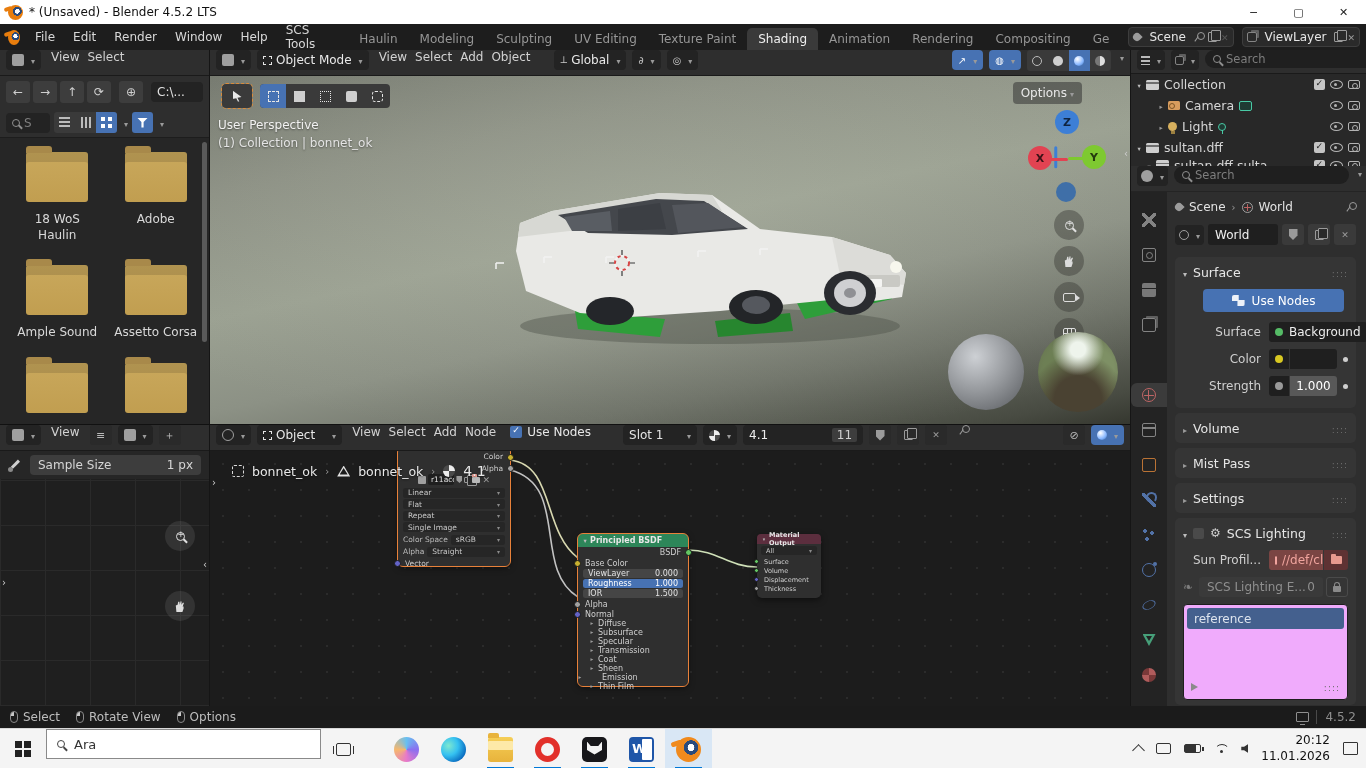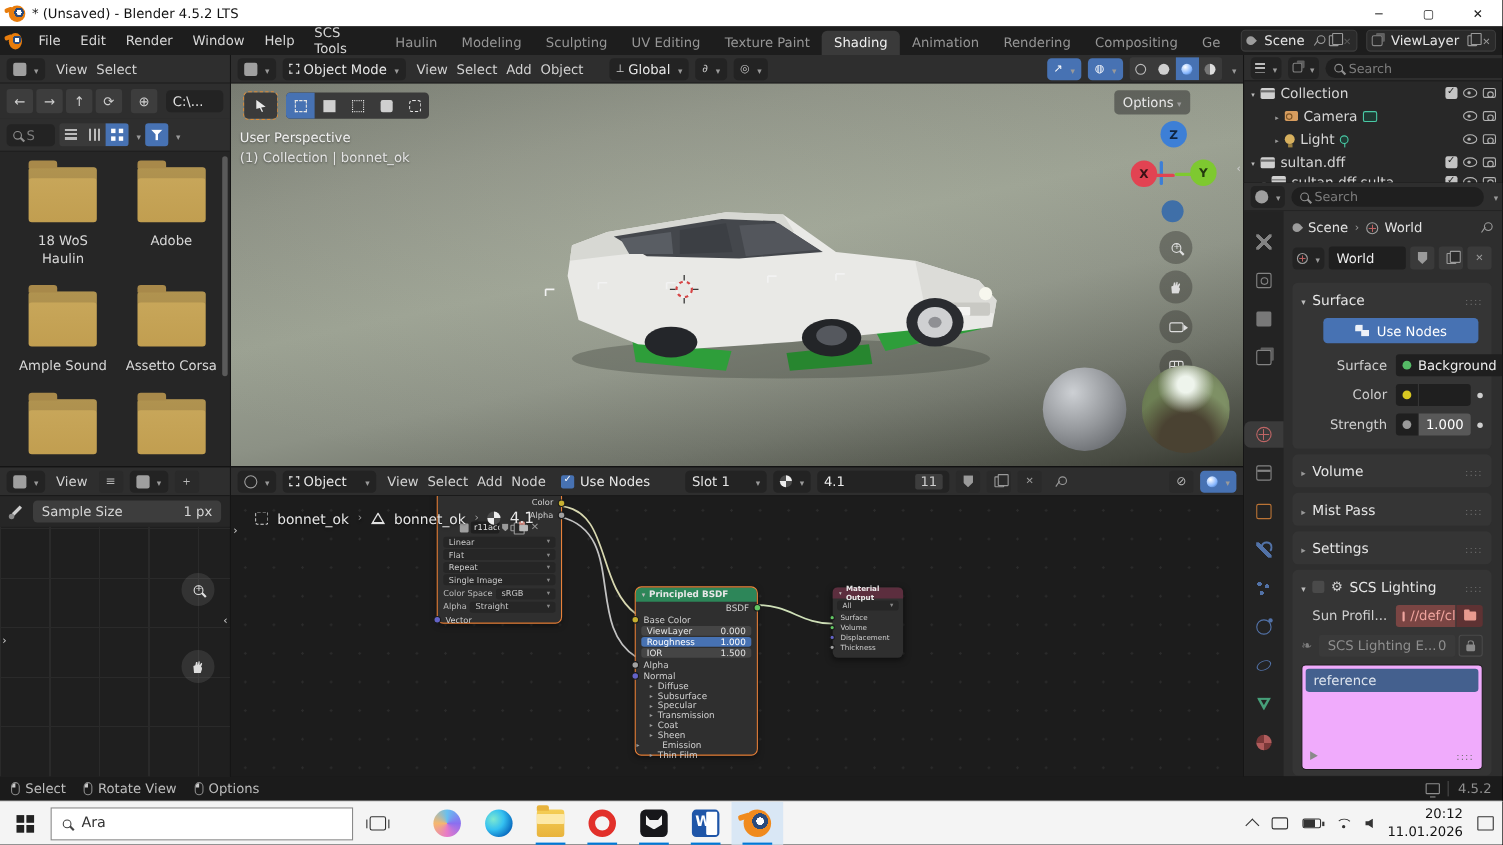--- a/index.html
+++ b/index.html
@@ -43,21 +43,21 @@
   .i-copy{width:9px;height:10px;border:1.2px solid #9a9a9a;border-radius:1px;position:relative;flex:none}
   .i-copy::before{content:"";position:absolute;left:2px;top:-3px;width:8px;height:9px;border:1.2px solid #9a9a9a;border-radius:1px;background:#2a2a2a}
   .i-pin{width:10px;height:10px;position:relative;flex:none}
   .i-pin::before{content:"";position:absolute;width:6px;height:6px;border:1.4px solid #9a9a9a;border-radius:50%;left:3px;top:0}
   .i-pin::after{content:"";position:absolute;width:1.4px;height:6px;background:#9a9a9a;transform:rotate(35deg);left:2px;bottom:0}
   .i-mouse{width:8px;height:12px;border:1.2px solid #8a8a8a;border-radius:4px;position:relative;flex:none}
   .i-mouse::after{content:"";position:absolute;left:0;top:0;width:3px;height:4px;background:#c9c9c9;border-radius:3px 0 0 0}
   .sock{width:7px;height:7px;border-radius:50%;border:1px solid #1a1a1a;position:absolute}
 
   
-  .ehdr{height:26px;background:#2e2e2e;display:flex;align-items:center;padding:0 6px;gap:6px;border-bottom:1px solid #1a1a1a}
+  .ehdr{height:26px;background:#2e2e2e;display:flex;align-items:flex-start;padding:0 6px;gap:6px;border-bottom:1px solid #1a1a1a}
   .pill{background:#232323;border-radius:4px;height:20px;display:flex;align-items:center;padding:0 6px;gap:4px}
   .menu2{color:#d2d2d2;font-size:12px;padding:0 4px}
   .ebtn{width:22px;height:20px;background:#2a2a2a;border-radius:3px;display:flex;align-items:center;justify-content:center;color:#b9b9b9;font-size:11px}
   .tiny-ic{width:12px;height:12px;background:#9f9f9f;border-radius:2px;flex:none}
 
   
   #fb{position:absolute;left:0;top:50px;width:210px;height:374px;background:#282828;border-right:1px solid #151515}
   #fb-nav{height:32px;display:flex;align-items:center;gap:3px;padding:0 6px;background:#2e2e2e}
   .nbtn{width:26px;height:22px;background:#3d3d3d;border-radius:3px;color:#cfcfcf;display:flex;align-items:center;justify-content:center;font-size:12px}
   #fb-filter{height:30px;display:flex;align-items:center;gap:4px;padding:0 6px;background:#2e2e2e;border-bottom:1px solid #1d1d1d}
@@ -231,21 +231,21 @@
   .playtri{width:0;height:0;border-left:7px solid #8a8a8a;border-top:4.5px solid transparent;border-bottom:4.5px solid transparent}
 
   
   #status{position:absolute;left:0;top:706px;width:1366px;height:22px;background:#1b1b1b;display:flex;align-items:center;padding:0 10px;gap:16px;color:#bdbdbd}
   .stitem{display:flex;align-items:center;gap:5px}
   #status .ver{margin-left:auto;display:flex;align-items:center;gap:7px;color:#8f8f8f}
   .i-net{width:13px;height:10px;border:1.2px solid #8f8f8f;border-radius:1px;position:relative}
   .i-net::after{content:"";position:absolute;left:3px;bottom:-4px;width:5px;height:1.2px;background:#8f8f8f;box-shadow:-2px-1px 0 #8f8f8f}
 
   
-  #taskbar{position:absolute;left:0;top:728px;width:1366px;height:40px;background:#f4f4f4;border-top:1px solid #d8d8d8;display:flex;align-items:center;color:#111}
+  #taskbar{position:absolute;left:0;top:728px;width:1366px;height:40px;background:#f4f4f4;border-top:1px solid #d8d8d8;display:flex;color:#111}
   .startbtn{width:46px;height:40px;display:flex;align-items:center;justify-content:center}
   .winflag{width:16px;height:16px;background:
     linear-gradient(#222,#222) 0 0/7px 7px no-repeat,
     linear-gradient(#222,#222) 9px 0/7px 7px no-repeat,
     linear-gradient(#222,#222) 0 9px/7px 7px no-repeat,
     linear-gradient(#222,#222) 9px 9px/7px 7px no-repeat}
   .tsearch{width:275px;height:30px;background:#fff;border:1px solid #8a8a8a;display:flex;align-items:center;gap:9px;padding:0 10px}
   .tsearch .i-mag{border-color:#444}
   .tsearch .i-mag::after{background:#444}
   .tsearch input{border:none;outline:none;font-size:13px;color:#222;width:200px;background:transparent}

